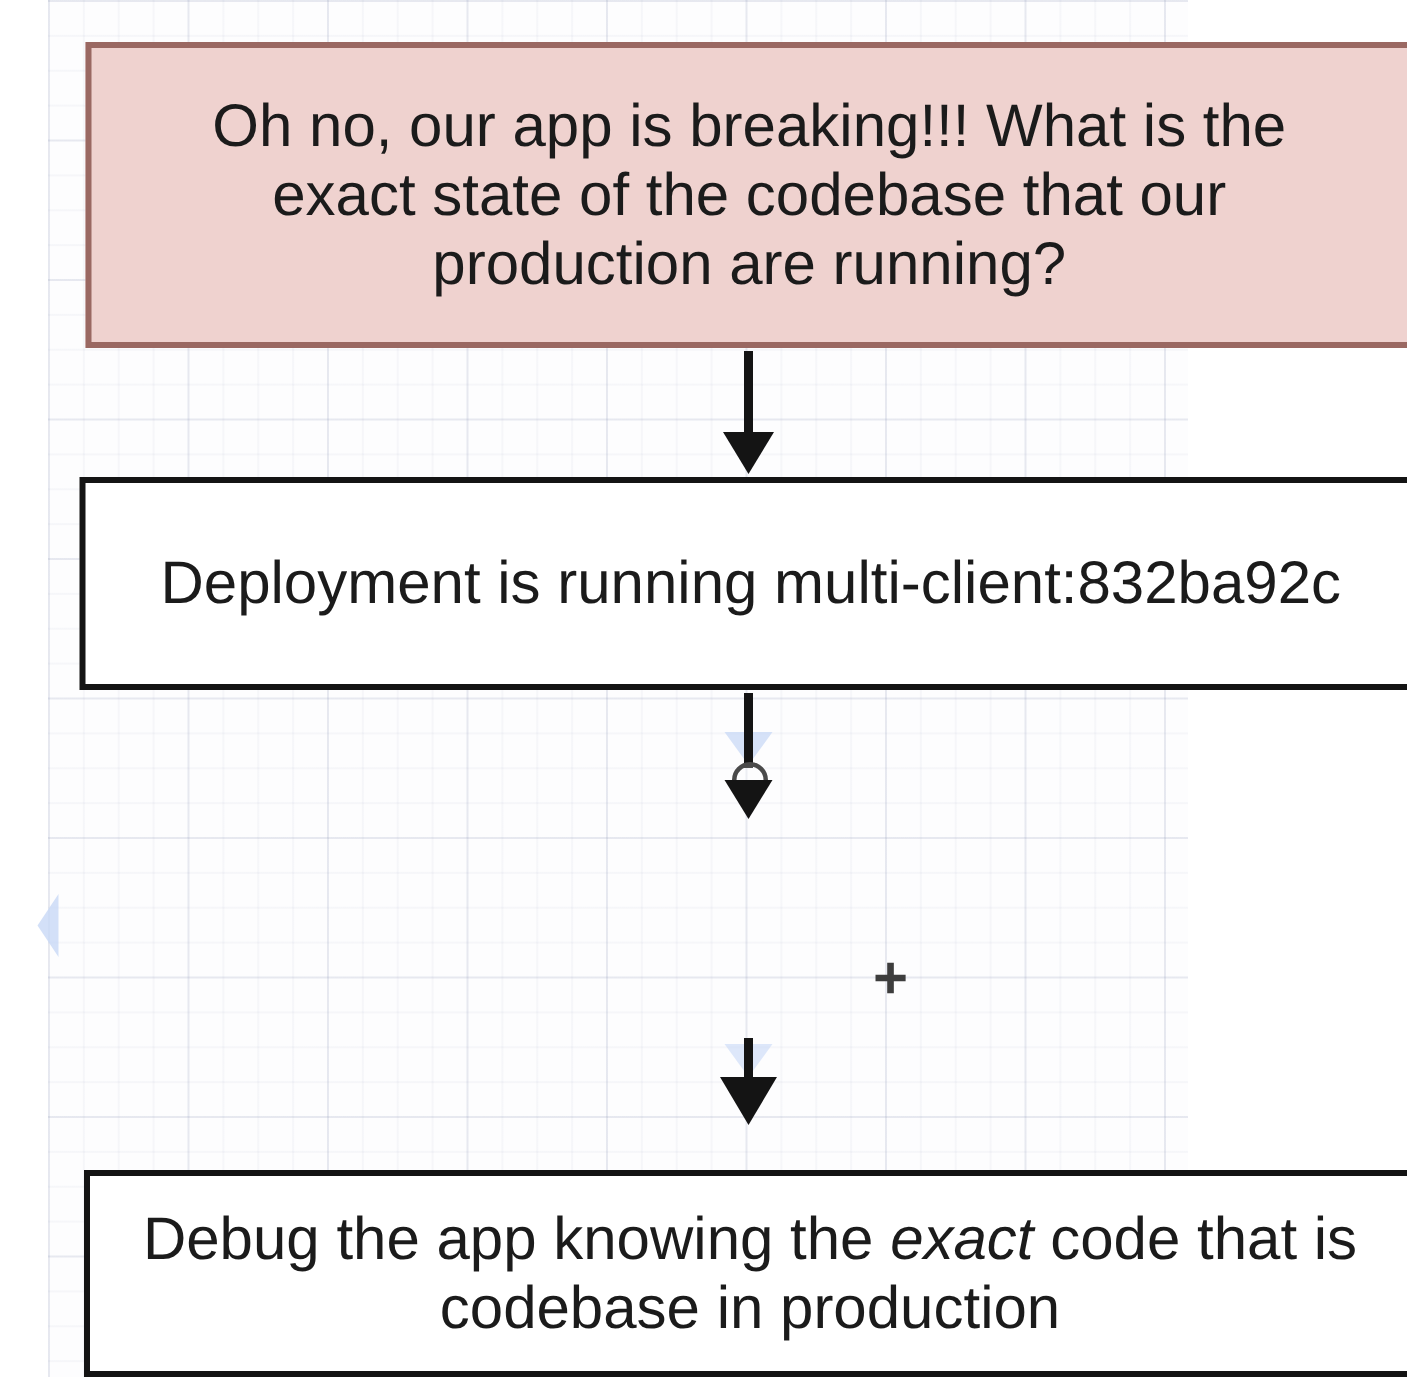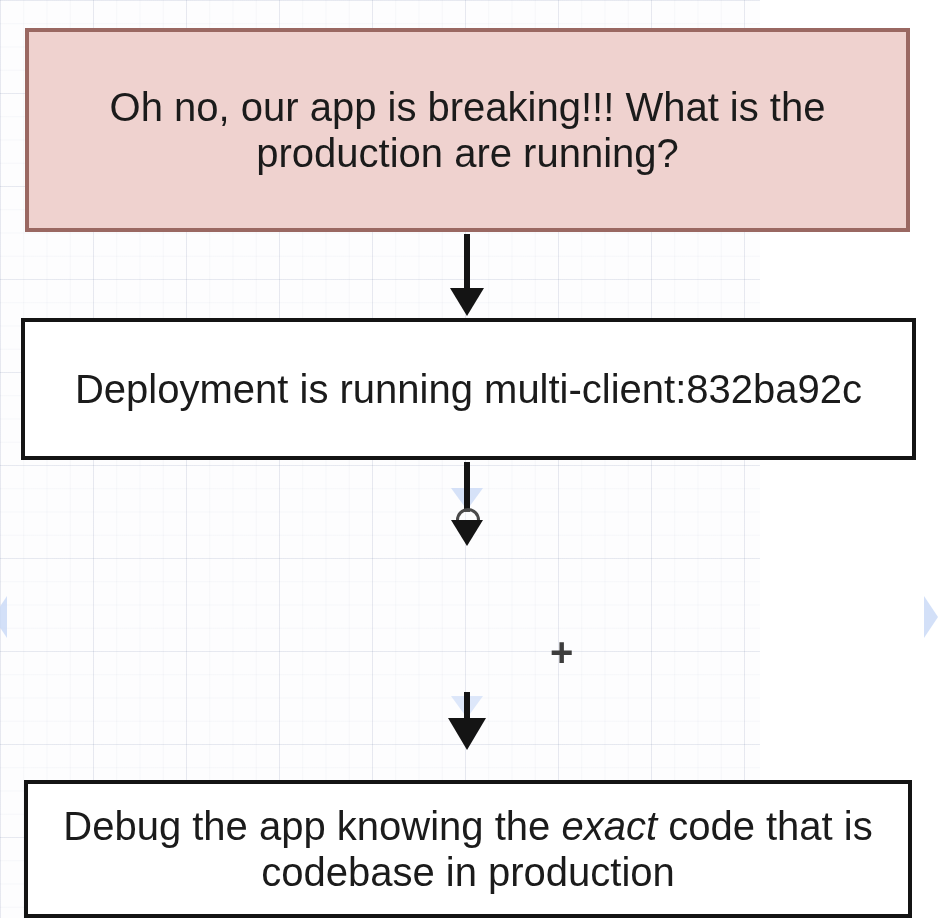--- a/index.html
+++ b/index.html
@@ -11,20 +11,21 @@
   .canvas {
     position: relative;
     width: 760px; height: 918px;
     background-color: #fdfdfe;
     background-image:
       linear-gradient(rgba(130,140,175,0.13) 1px, transparent 1px),
       linear-gradient(90deg, rgba(130,140,175,0.13) 1px, transparent 1px),
       linear-gradient(rgba(130,140,175,0.06) 1px, transparent 1px),
       linear-gradient(90deg, rgba(130,140,175,0.06) 1px, transparent 1px);
     background-size: 93px 93px, 93px 93px, 23.25px 23.25px, 23.25px 23.25px;
+    margin-left: 32px;
   }
 
   .node {
     position: absolute;
     display: flex;
     flex-direction: column;
     align-items: center;
     justify-content: center;
     text-align: center;
     box-sizing: border-box;
@@ -115,20 +116,21 @@
     line-height: 40px;
   }
 </style>
 </head>
 <body>
 
 <div class="canvas">
 
   <div class="node node-question">
     <div>Oh no, our app is breaking!!! What is the</div>
+    <div>exact state of the codebase that our</div>
     <div>production are running?</div>
   </div>
 
   <div>
     <div class="edge-line" style="left:464px; top:234px; height:56px;"></div>
     <div class="edge-head" style="left:450px; top:288px;"></div>
   </div>
 
   <div class="node node-deployment">
     <div>Deployment is running multi-client:832ba92c</div>

